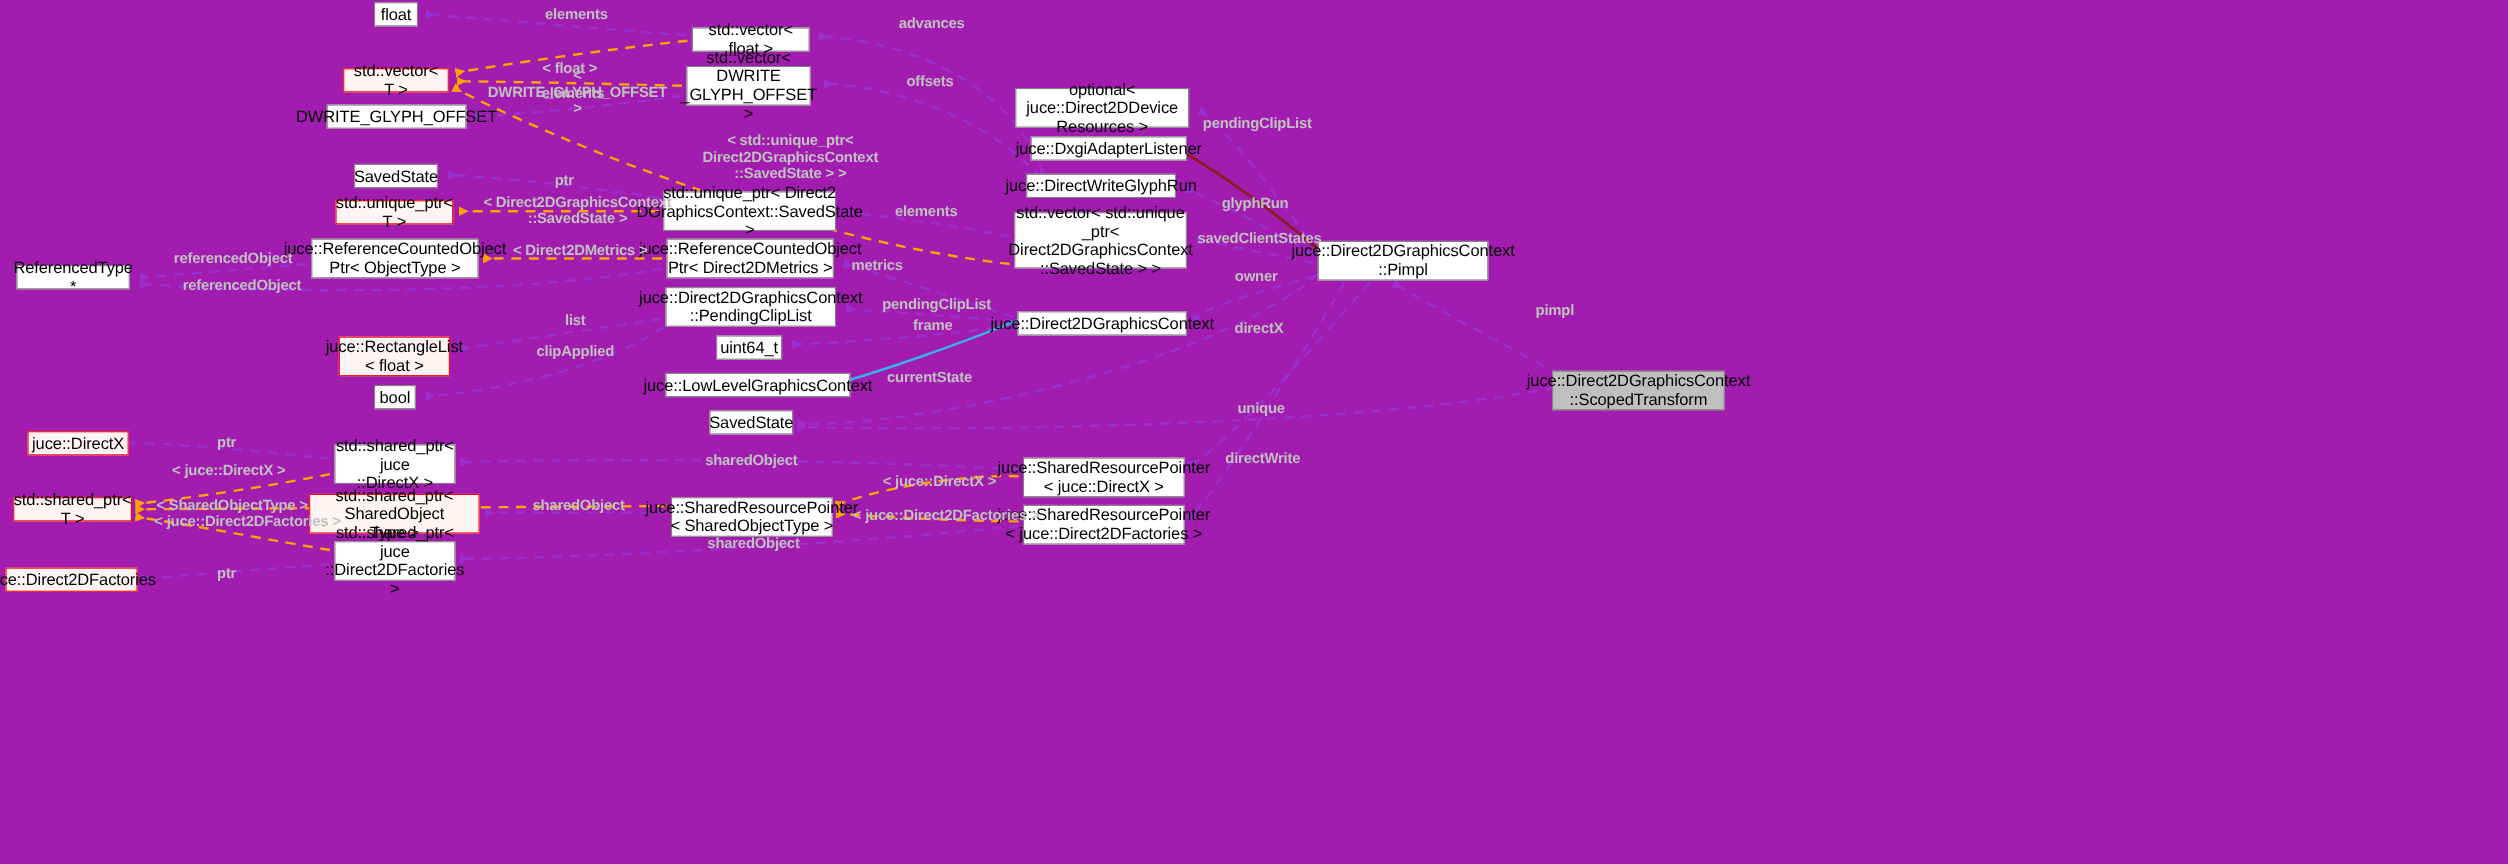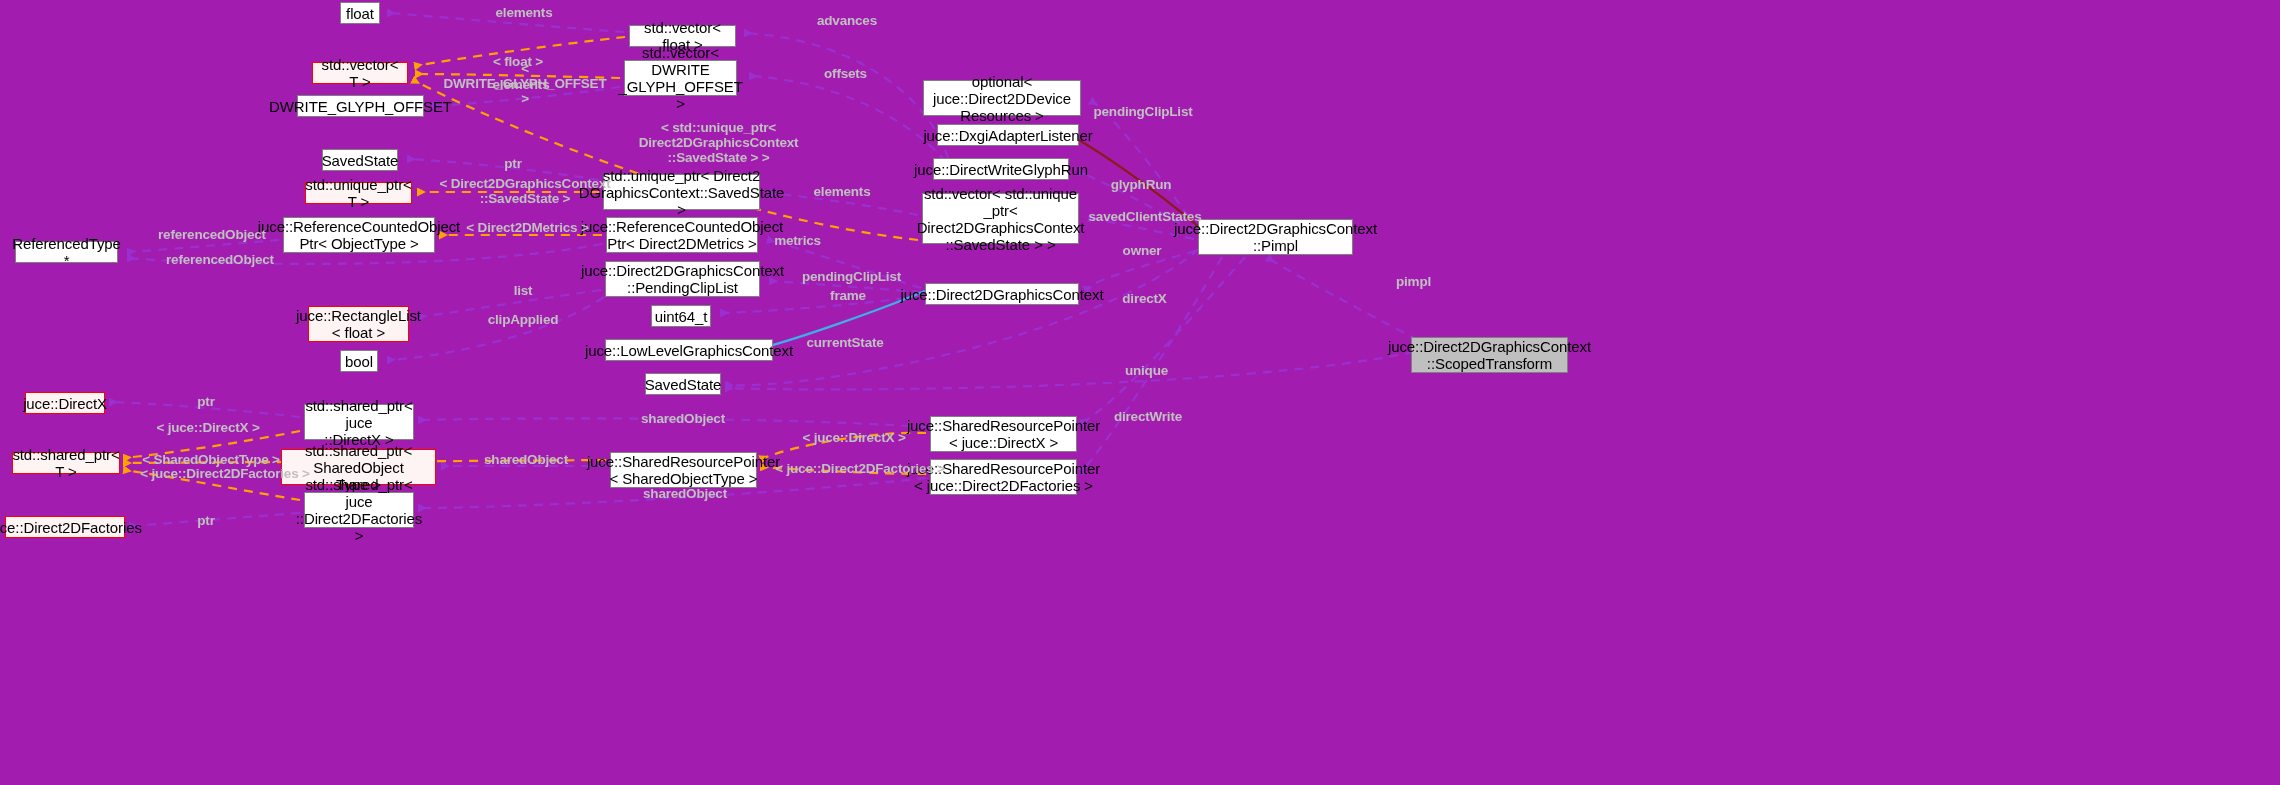--- a/index.html
+++ b/index.html
@@ -206,21 +206,21 @@
 ::SavedState &gt; &gt;</div>
 
   <div class="node" style="left:925px;top:283px;width:154px;height:22px;">juce::Direct2DGraphicsContext</div>
 
   <div class="node" style="left:1198px;top:219px;width:155px;height:36px;">juce::Direct2DGraphicsContext
 ::Pimpl</div>
 
   <div class="node focus" style="left:1411px;top:337px;width:157px;height:36px;">juce::Direct2DGraphicsContext
 ::ScopedTransform</div>
 
-  <div class="node tpl" style="left:25px;top:392px;width:80px;height:22px;">juce::DirectX</div>
+  <div class="node tpl" style="left:25px;top:392px;width:92px;height:22px;">juce::DirectX</div>
 
   <div class="node" style="left:304px;top:404px;width:110px;height:36px;">std::shared_ptr&lt; juce
 ::DirectX &gt;</div>
 
   <div class="node tpl" style="left:12px;top:452px;width:108px;height:22px;">std::shared_ptr&lt; T &gt;</div>
 
   <div class="node tpl" style="left:281px;top:449px;width:155px;height:36px;">std::shared_ptr&lt; SharedObject
 Type &gt;</div>
 
   <div class="node" style="left:610px;top:452px;width:147px;height:36px;">juce::SharedResourcePointer

